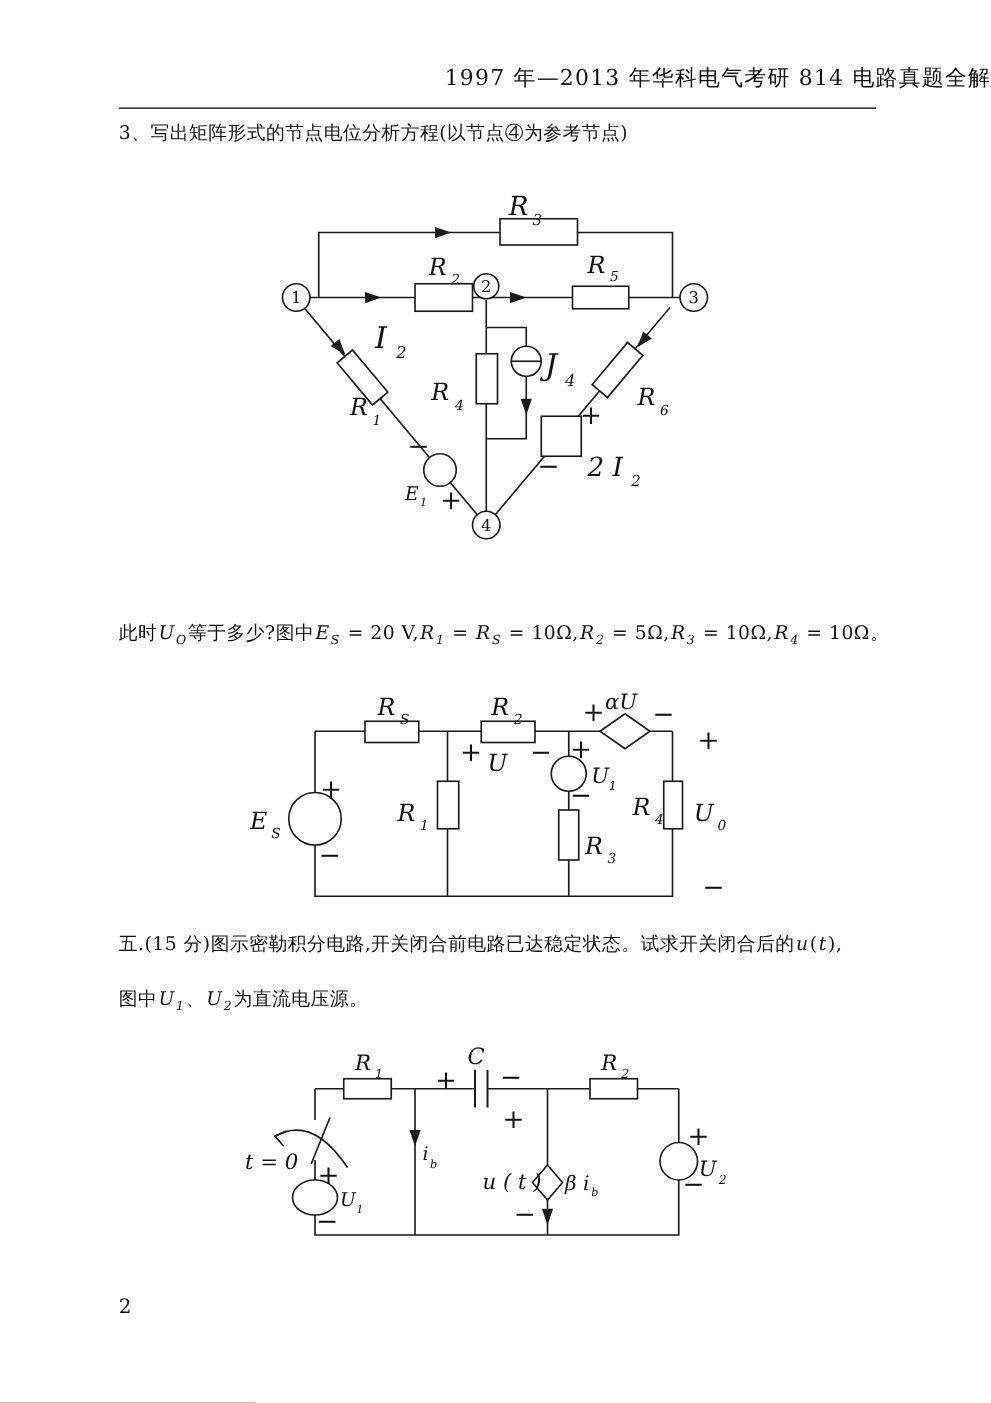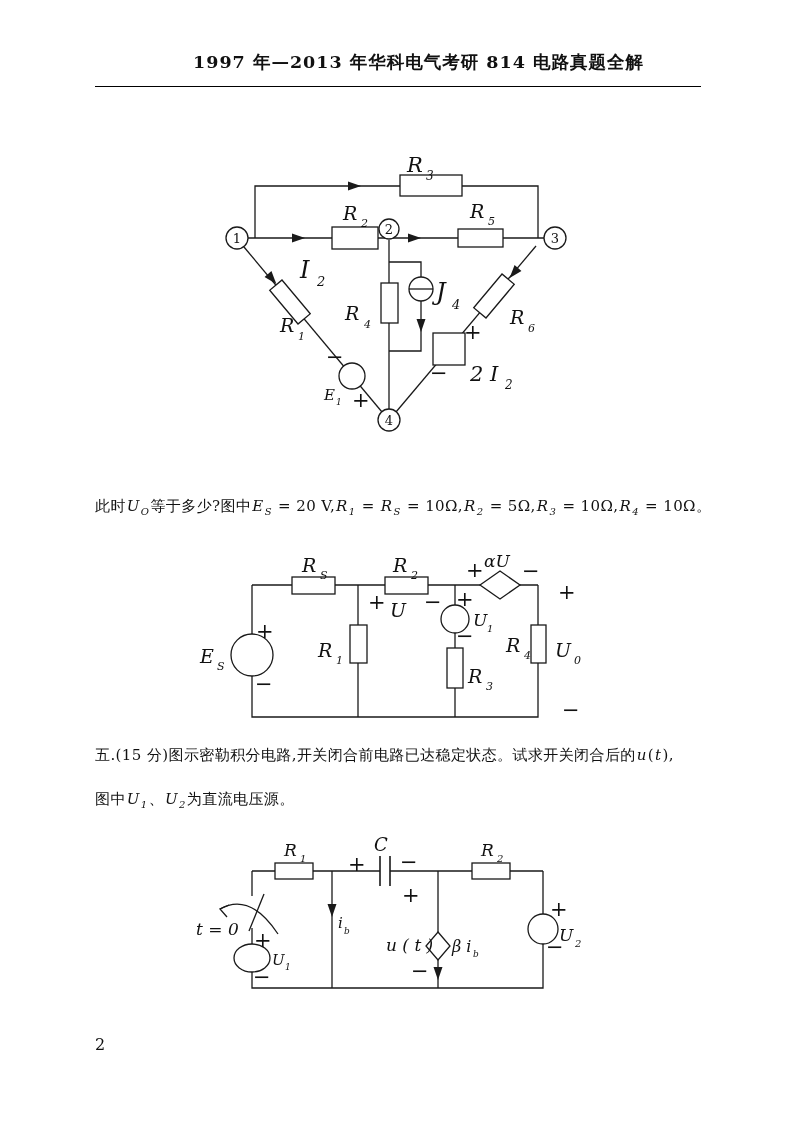--- a/index.html
+++ b/index.html
@@ -1,19 +1,19 @@
 <!DOCTYPE html>
 <html><head>
 <meta charset="utf-8">
 <style>
   html,body{margin:0;padding:0;background:#888;}
   .page{position:relative;width:793px;height:1122px;background:#ffffff;overflow:hidden;
         font-family:"DejaVu Serif","Liberation Serif",serif;color:#111;}
-  .title{position:absolute;left:0;right:0;top:50px;text-align:center;
-         font-weight:700;font-size:17.5px;letter-spacing:1px;padding-left:44px;}
+  .title{position:absolute;left:0;right:0;top:50px;text-align:right;
+         font-weight:400;font-size:17.5px;letter-spacing:1px;padding-left:44px;}
   .rule{position:absolute;left:95px;width:606px;top:86px;border:none;margin:0;
         border-top:1.7px solid #000;}
   .para{position:absolute;left:95px;width:625px;font-size:15px;letter-spacing:.4px;line-height:21px;}
   .para .it{font-style:italic;font-family:"DejaVu Serif",serif;padding:0 1px;}
   .para .sb{font-style:italic;font-size:10px;vertical-align:-4px;padding-right:1px;}
   .pageno{position:absolute;left:95px;top:1035px;font-size:16px;}
   svg{position:absolute;overflow:visible;}
   svg text{font-family:"DejaVu Serif","Liberation Serif",serif;fill:#111;}
   .lb{font-style:italic;}
   .wire{stroke:#1a1a1a;stroke-width:1.3;fill:none;}
@@ -22,20 +22,21 @@
   .sign{font-size:21px;font-style:normal;}
 </style>
 </head>
 <body>
 
 <div class="page">
 
   <div class="title">1997 年—2013 年华科电气考研 814 电路真题全解</div>
   <hr class="rule">
 
+  <div class="para" style="top:96px">3、写出矩阵形式的节点电位分析方程(以节点④为参考节点)</div>
 
   <svg style="left:180px;top:138px" width="430" height="312" viewBox="0 0 430 312">
 
     <g>
       <path class="wire" d="M75,100 L75,48 L358,48 L358,100"></path>
       <path class="wire" d="M68,100 L364,100"></path>
       <path class="wire" d="M64,109 L202,274"></path>
       <path class="wire" d="M356,108 L216,274"></path>
       <path class="wire" d="M209,102 L209,271"></path>
       <path class="wire" d="M209,124 L241,124 L241,139 M241,163 L241,213 L209,213"></path>

